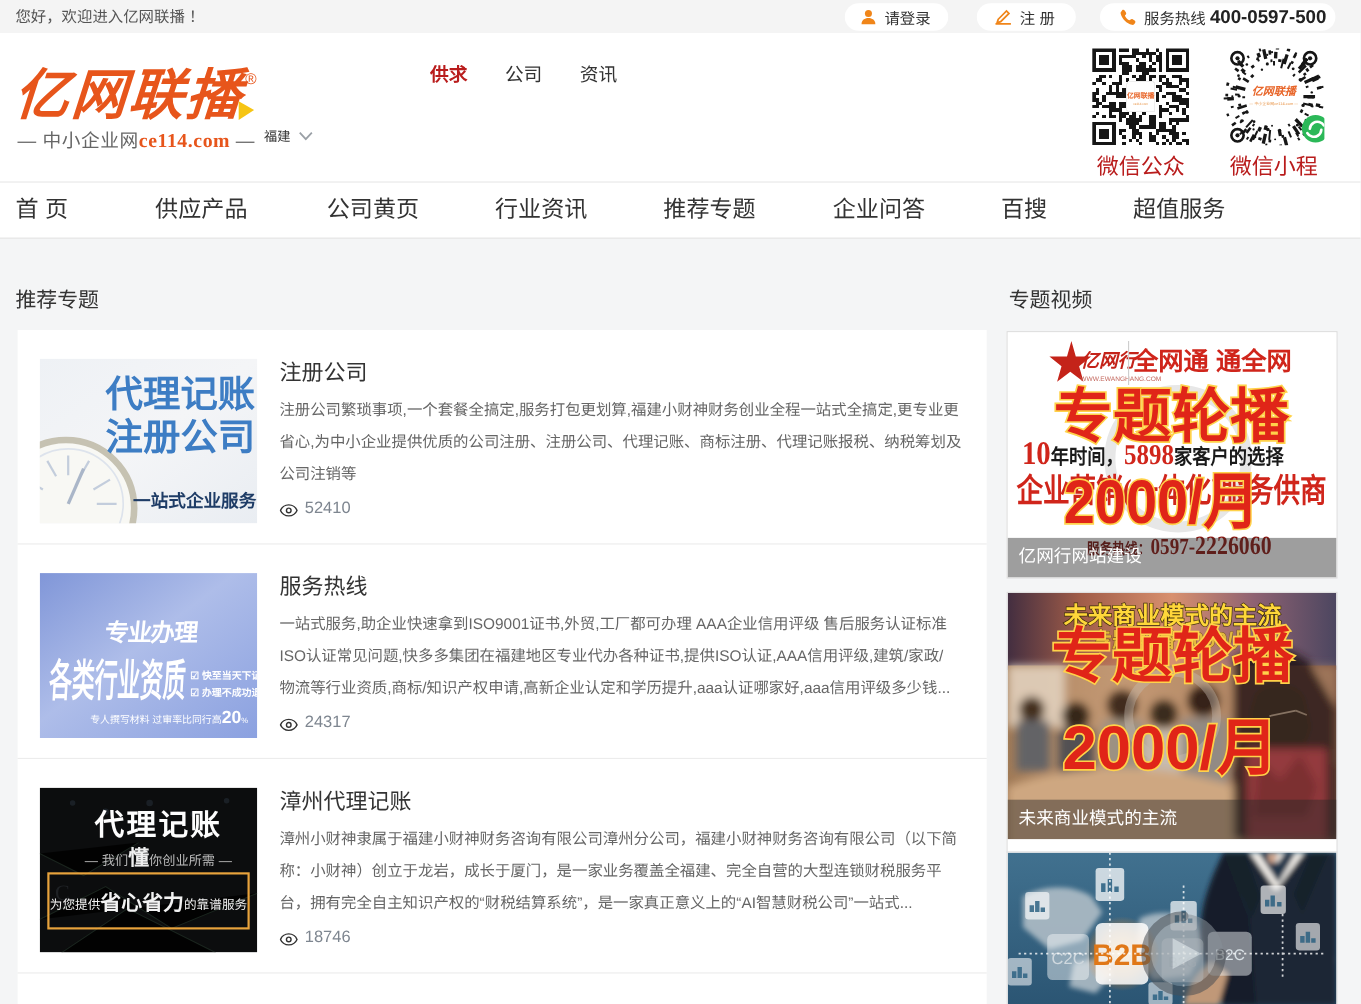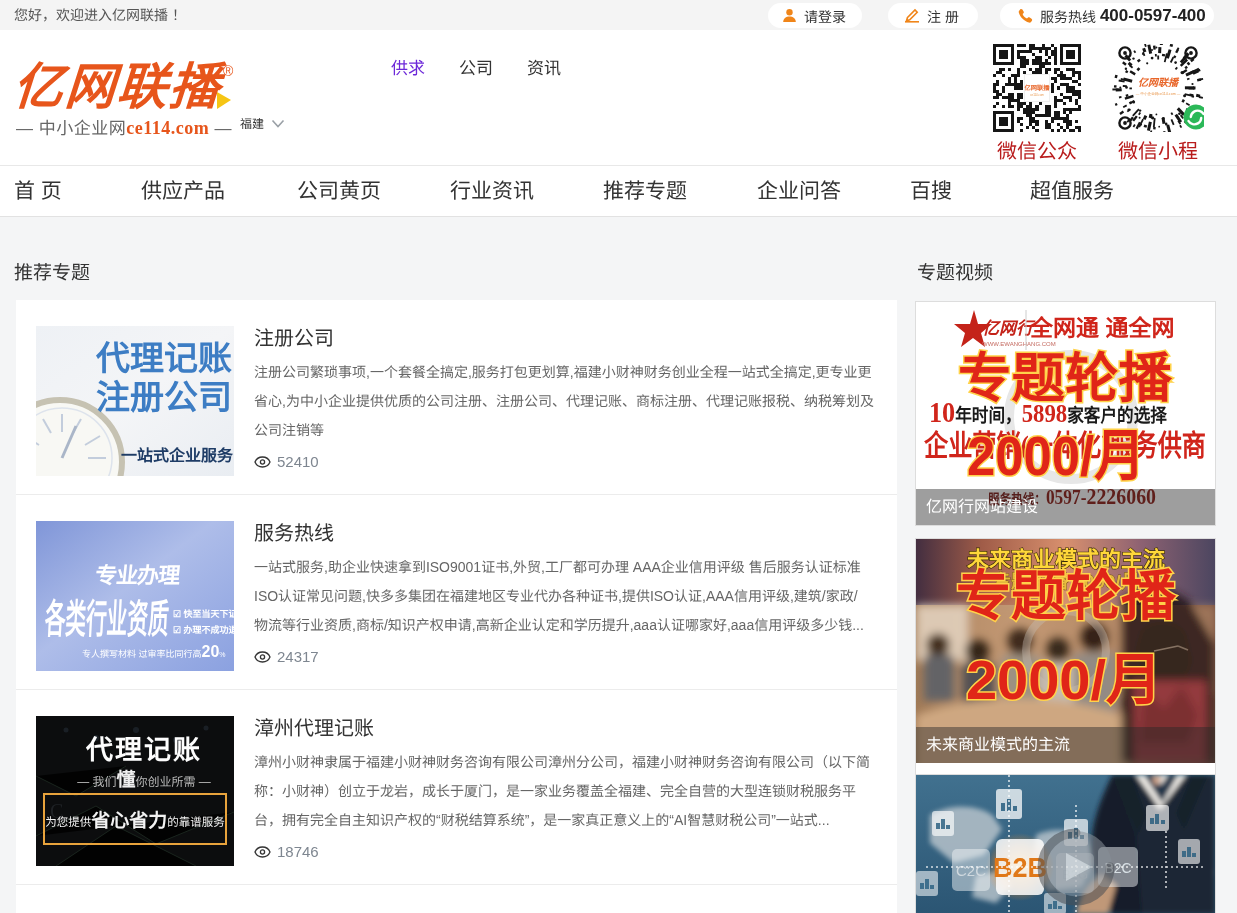--- a/index.html
+++ b/index.html
@@ -12,36 +12,36 @@
 .pill{position:absolute;top:3px;height:25px;background:#fff;border-radius:13px;display:flex;align-items:center;font-size:14px;color:#333}
 .pill svg{margin-right:7px}
 
 .header{position:absolute;top:30px;left:0;width:1237px;height:135px;background:#fff}
 .logo{position:absolute;left:13px;top:32px;width:220px;height:52px;color:#e7551b;font-weight:bold;font-style:italic;font-size:50px;line-height:50px;letter-spacing:2px;white-space:nowrap;transform:skewX(-4deg)}
 .tagline{position:absolute;left:16px;top:84px;font-size:17px;color:#666;white-space:nowrap;letter-spacing:.5px}
 .tagline b{color:#e7551b;font-family:"Liberation Serif",serif;font-size:18px}
 .region{position:absolute;left:240px;top:84px;font-size:12px;color:#333}
 .tabs{position:absolute;left:391px;top:24px;font-size:17px}
 .tabs span{margin-right:34px}
-.tab-act{color:#6d28d9;font-weight:normal}
+.tab-act{color:#b91c1c;font-weight:bold}
 .search{position:absolute;left:377px;top:53px;width:478px;height:50px;background:#f6f6f6;border-radius:25px}
 .search .ph{position:absolute;left:50px;top:15px;font-size:17px;color:#999}
 .qrlabel{position:absolute;top:105px;font-size:20px;color:#b91c1c;width:88px;text-align:center}
 
 .nav{position:absolute;top:165px;left:0;width:1237px;height:52px;background:#fff;border-top:1px solid #e8e8e8;border-bottom:1px solid #e2e2e2}
 .nav span{position:absolute;top:0;line-height:50px;font-size:21px;color:#333;white-space:nowrap}
 
 .h2{position:absolute;font-size:19px;color:#333}
 
 .card{position:absolute;left:16px;top:300px;width:881px;height:620px;background:#fff}
 .item{position:relative;height:195px;border-bottom:1px solid #ececec}
 .thumb{position:absolute;left:20px;top:26px;width:198px;height:150px;overflow:hidden}
 .it-title{position:absolute;left:238px;top:22px;font-size:20px;color:#333}
 .it-desc{position:absolute;left:238px;top:58px;width:625px;font-size:14px;color:#666;line-height:29px}
-.it-count{position:absolute;left:238px;top:153px;font-size:15px;color:#7e8690;display:flex;align-items:center}
+.it-count{position:absolute;left:238px;top:153px;font-size:15px;color:#7e8690;display:flex;align-items:flex-end}
 .it-count svg{margin-right:6px}
 
 .vcard{position:absolute;left:915px;width:301px;background:#fff;border:1px solid #ddd}
 .vimg{position:relative;width:299px;height:223px;overflow:hidden}
 .vcap{position:absolute;left:0;bottom:0;width:100%;height:36px;background:rgba(40,40,40,.45);color:#fff;font-size:16px;line-height:36px;padding-left:10px}
 </style>
 </head>
 <body>
 <div class="topbar">
   <div class="hello">您好，欢迎进入亿网联播 ！</div>
@@ -56,21 +56,21 @@
     <svg width="16" height="15" viewBox="0 0 16 15">
         <path d="M3.5 9.5 11 2l2.2 2.2-7.5 7.5-3.2 1z" fill="none" stroke="#f08519" stroke-width="1.6"></path>
         <path d="M1 13.8h14" stroke="#f08519" stroke-width="1.6"></path>
       </svg>
     注 册
   </div>
   <div class="pill" style="left:1000px;width:214px;padding-left:17px">
     <svg width="16" height="16" viewBox="0 0 16 16">
         <path d="M3.3 1.2c.7-.5 1.6-.3 2.1.4l1.2 1.8c.4.6.3 1.4-.2 1.9l-.8.8c.3 1 .9 1.9 1.7 2.7.8.8 1.7 1.4 2.7 1.7l.8-.8c.5-.5 1.3-.6 1.9-.2l1.8 1.2c.7.5.9 1.4.4 2.1l-.7 1c-.5.7-1.4 1-2.2.8-2.4-.7-4.6-2-6.4-3.8C3.8 9 2.5 6.8 1.8 4.4c-.2-.8.1-1.7.8-2.2z" fill="#f08519"></path>
       </svg>
-    服务热线&nbsp;<b style="font-size:17px;color:#222">400-0597-400</b>
+    服务热线&nbsp;<b style="font-size:17px;color:#222">400-0597-500</b>
   </div>
 </div>
 
 <div class="header">
   <div class="logo" id="logoart">亿网联播</div>
   <span style="position:absolute;left:223px;top:33px;font-size:14px;color:#e7551b">®</span>
   <div class="tagline">— 中小企业网<b>ce114.com</b> —</div>
   <div class="region">福建 <svg width="14" height="9" viewBox="0 0 14 9" style="margin-left:4px">
         <path d="M1.5 1.5 7 7.5 12.5 1.5" fill="none" stroke="#9aa0a6" stroke-width="1.6"></path>
       </svg></div>

